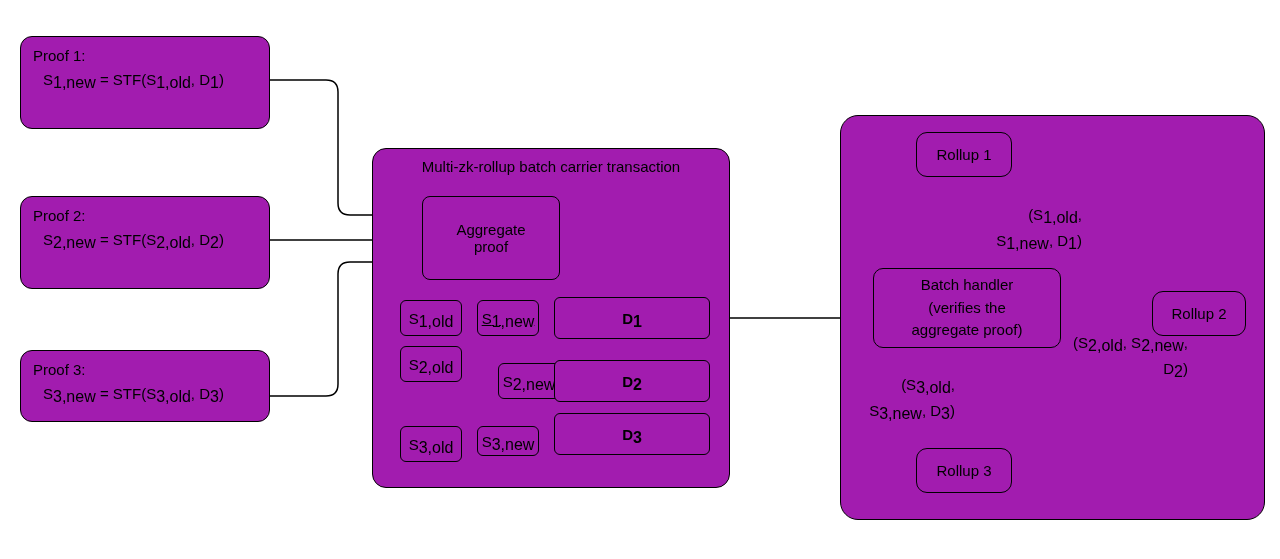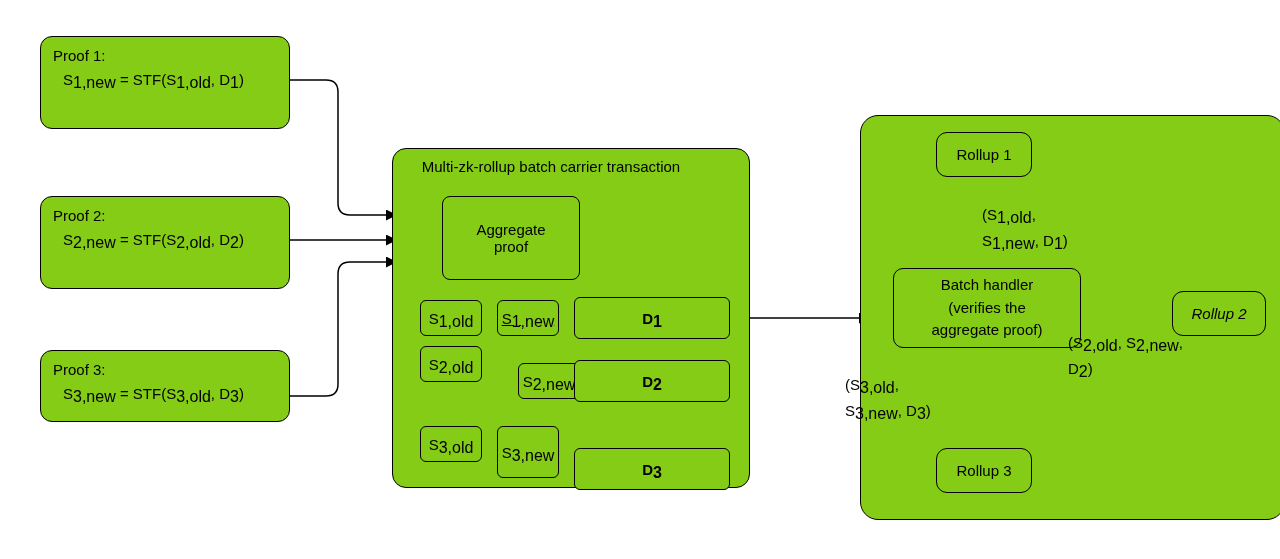--- a/index.html
+++ b/index.html
@@ -22,22 +22,21 @@
     left: 0;
     top: 0;
     width: 1280px;
     height: 559px;
     pointer-events: none;
   }
   .box {
     position: absolute;
     box-sizing: border-box;
     border: 1.5px solid #000000;
-    background: #84cc16;
-    margin-left: 20px;
+    background: #a21caf;
   }
   .proof-box {
     border-radius: 12px;
     padding: 10px 12px;
   }
   .proof-title {
     display: block;
     margin-bottom: 7px;
   }
   .proof-formula {
@@ -77,21 +76,21 @@
     display: inline-block;
     max-width: 130px;
     line-height: 1.5;
   }
   .carrier-title {
     position: absolute;
     text-align: center;
   }
   .edge-label {
     position: absolute;
-    text-align: left;
+    text-align: right;
     line-height: 1.75;
   }
   sub {
     font-size: 16px;
     line-height: 0;
     vertical-align: -3px;
   }
 </style>
 </head>
 <body>
@@ -153,38 +152,38 @@
   <div class="box state-box center-text" style="left:498px; top:363px; width:62px; height:36px;">
     <span>S<sub>2,new</sub></span>
   </div>
   <div class="box data-box center-text" style="left:554px; top:360px; width:156px; height:42px;">
     <span>D<sub>2</sub></span>
   </div>
 
   <div class="box state-box center-text" style="left:400px; top:426px; width:62px; height:36px;">
     <span>S<sub>3,old</sub></span>
   </div>
-  <div class="box state-box center-text" style="left:477px; top:426px; width:62px; height:52px;">
+  <div class="box state-box center-text" style="left:477px; top:426px; width:62px; height:30px;">
     <span>S<sub>3,new</sub></span>
   </div>
-  <div class="box data-box center-text" style="left:554px; top:448px; width:156px; height:42px;">
+  <div class="box data-box center-text" style="left:554px; top:413px; width:156px; height:42px;">
     <span>D<sub>3</sub></span>
   </div>
 
   <div class="box container-box" style="left:840px; top:115px; width:425px; height:405px; border-radius:18px;"></div>
 
   <div class="box rollup-box center-text" style="left:916px; top:132px; width:96px; height:45px;">
     <span>Rollup 1</span>
   </div>
 
   <div class="box batch-box center-text" style="left:873px; top:268px; width:188px; height:80px;">
     <span>Batch handler (verifies the aggregate proof)</span>
   </div>
 
-  <div class="box rollup-box center-text" style="left:1152px; top:291px; width:94px; height:45px;font-style:italic;">
+  <div class="box rollup-box center-text" style="left:1152px; top:291px; width:94px; height:45px;">
     <span>Rollup 2</span>
   </div>
 
   <div class="box rollup-box center-text" style="left:916px; top:448px; width:96px; height:45px;">
     <span>Rollup 3</span>
   </div>
 
   <div class="edge-label" style="left:982px; top:202px; width:100px;">(S<sub>1,old</sub>, S<sub>1,new</sub>, D<sub>1</sub>)</div>
   <div class="edge-label" style="left:1068px; top:330px; width:120px;">(S<sub>2,old</sub>, S<sub>2,new</sub>, D<sub>2</sub>)</div>
   <div class="edge-label" style="left:845px; top:372px; width:110px;">(S<sub>3,old</sub>, S<sub>3,new</sub>, D<sub>3</sub>)</div>

